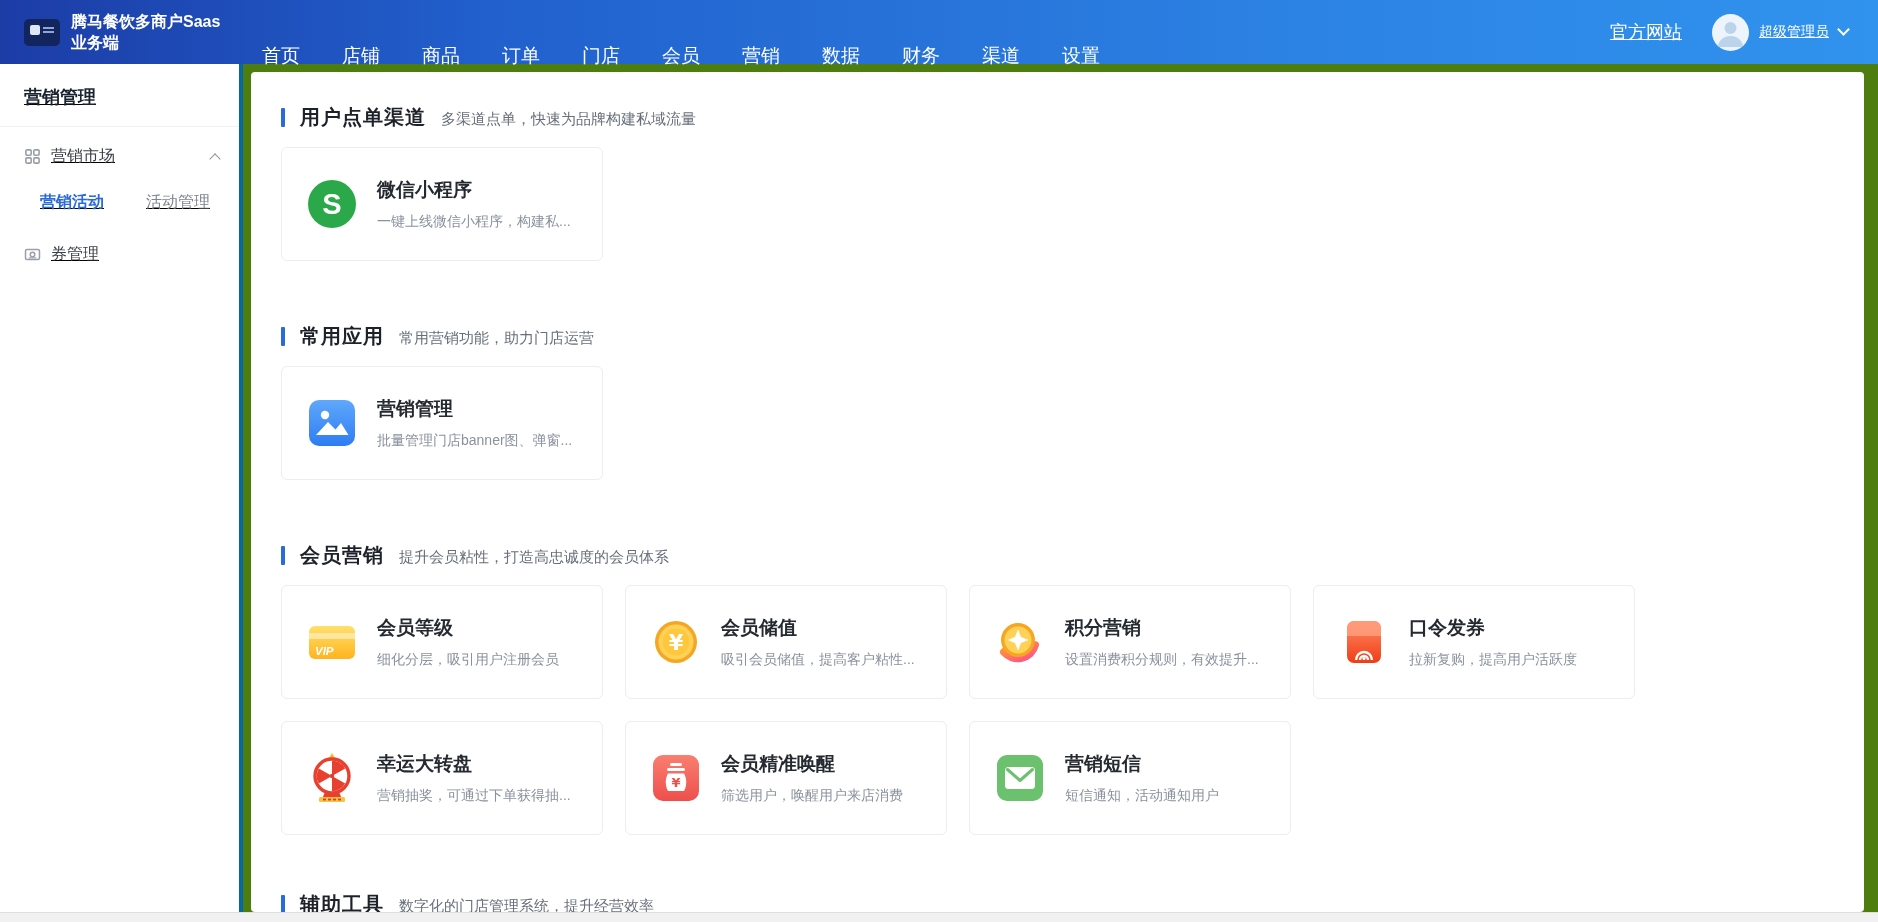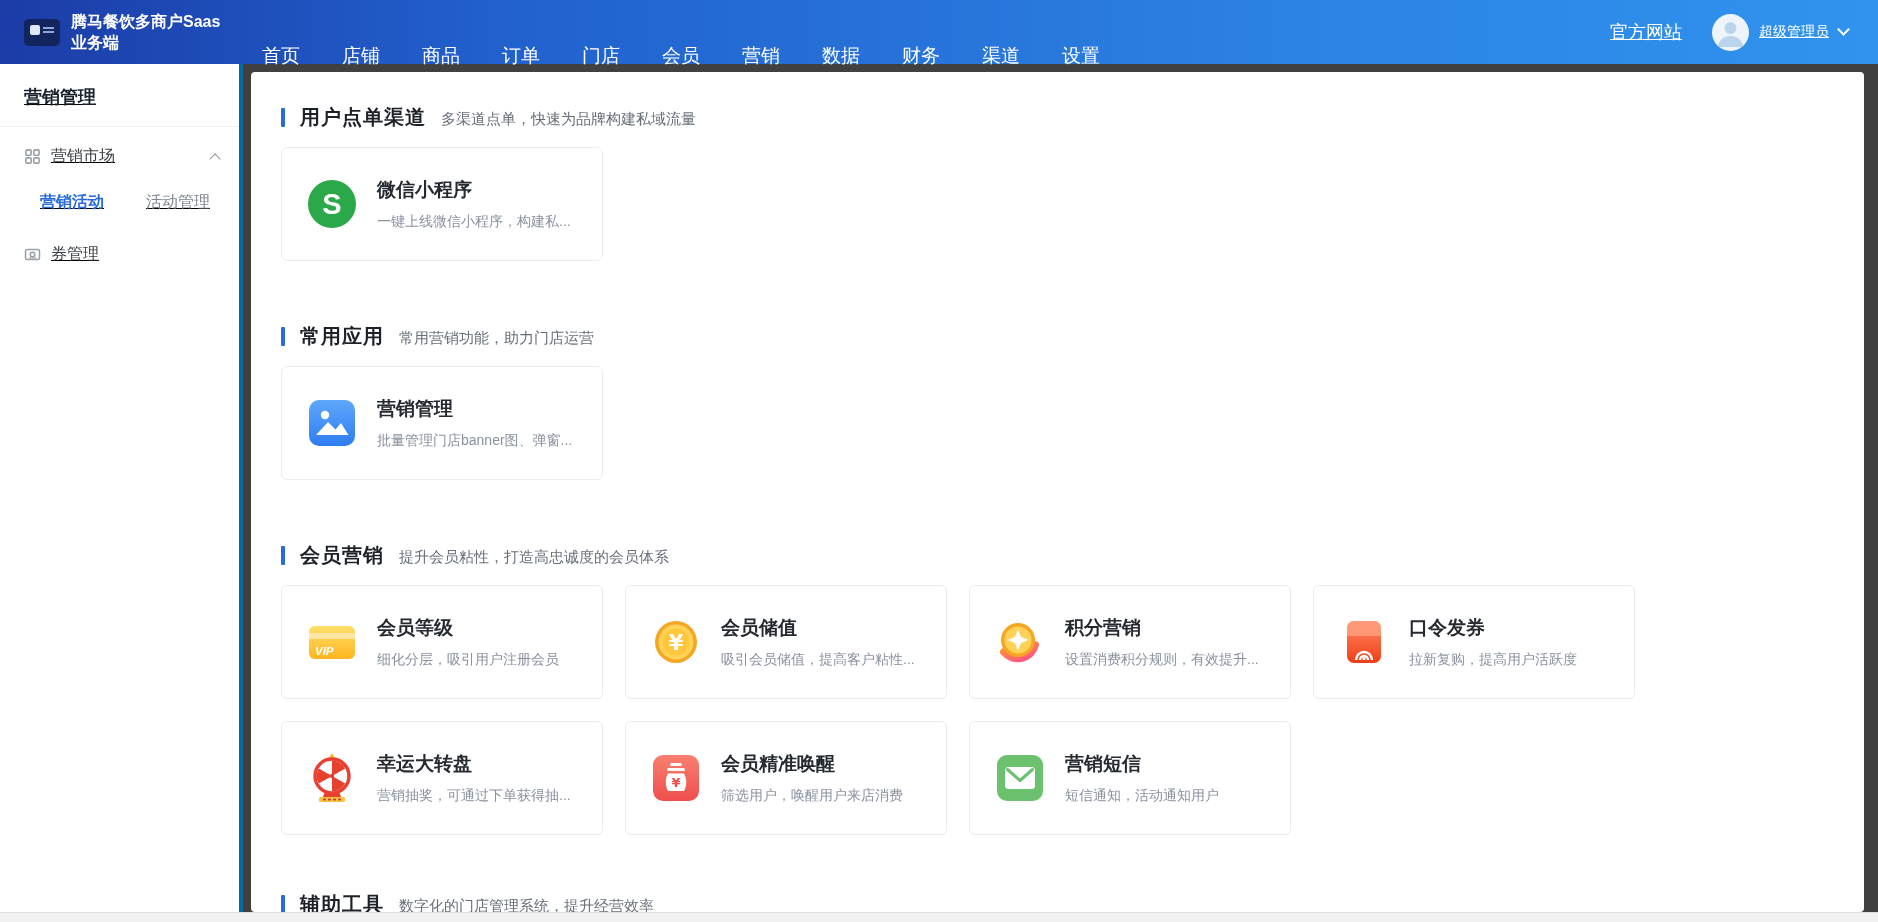--- a/index.html
+++ b/index.html
@@ -40,21 +40,21 @@
   .menu-row .spacer { flex:1; }
   .caret-up { width:8px; height:8px; border-left:1.8px solid #8f949c; border-top:1.8px solid #8f949c;
     transform:rotate(45deg); margin-top:4px; }
   .submenu { display:flex; gap:42px; padding:17px 0 10px 40px; font-size:16px; }
   .submenu-item { cursor:pointer; color:#7d8591; }
   .submenu-item.active { color:#2b6bd8; font-weight:bold; }
   .menu-icon { flex:none; display:flex; }
 
   
   .main { position:fixed; left:243px; top:64px; right:0; bottom:10px;
-    background:#404040; padding:8px 14px 0 8px; z-index:10; }
+    background:#4d7c0f; padding:8px 14px 0 8px; z-index:10; }
   .panel { background:#fff; width:100%; height:100%; border-radius:4px; padding:32px 0 0 30px; overflow:hidden; }
   .section { margin-top:62px; }
   .section:first-child { margin-top:0; }
   .sec-head { display:flex; align-items:baseline; gap:15px; }
   .sec-bar { width:4px; height:19px; background:#2b6bd8; border-radius:1px; align-self:center; flex:none; }
   .sec-title { font-size:20px; font-weight:bold; color:#1d2129; letter-spacing:1px; }
   .sec-sub { font-size:15px; color:#676f7a; }
   .cards { display:grid; grid-template-columns:repeat(4,322px); gap:22px; margin-top:16px; }
   .card { border:1px solid #ebedf0; border-radius:6px; height:114px; background:#fff;
     display:flex; align-items:center; gap:19px; padding:0 10px 0 24px; cursor:pointer; }

